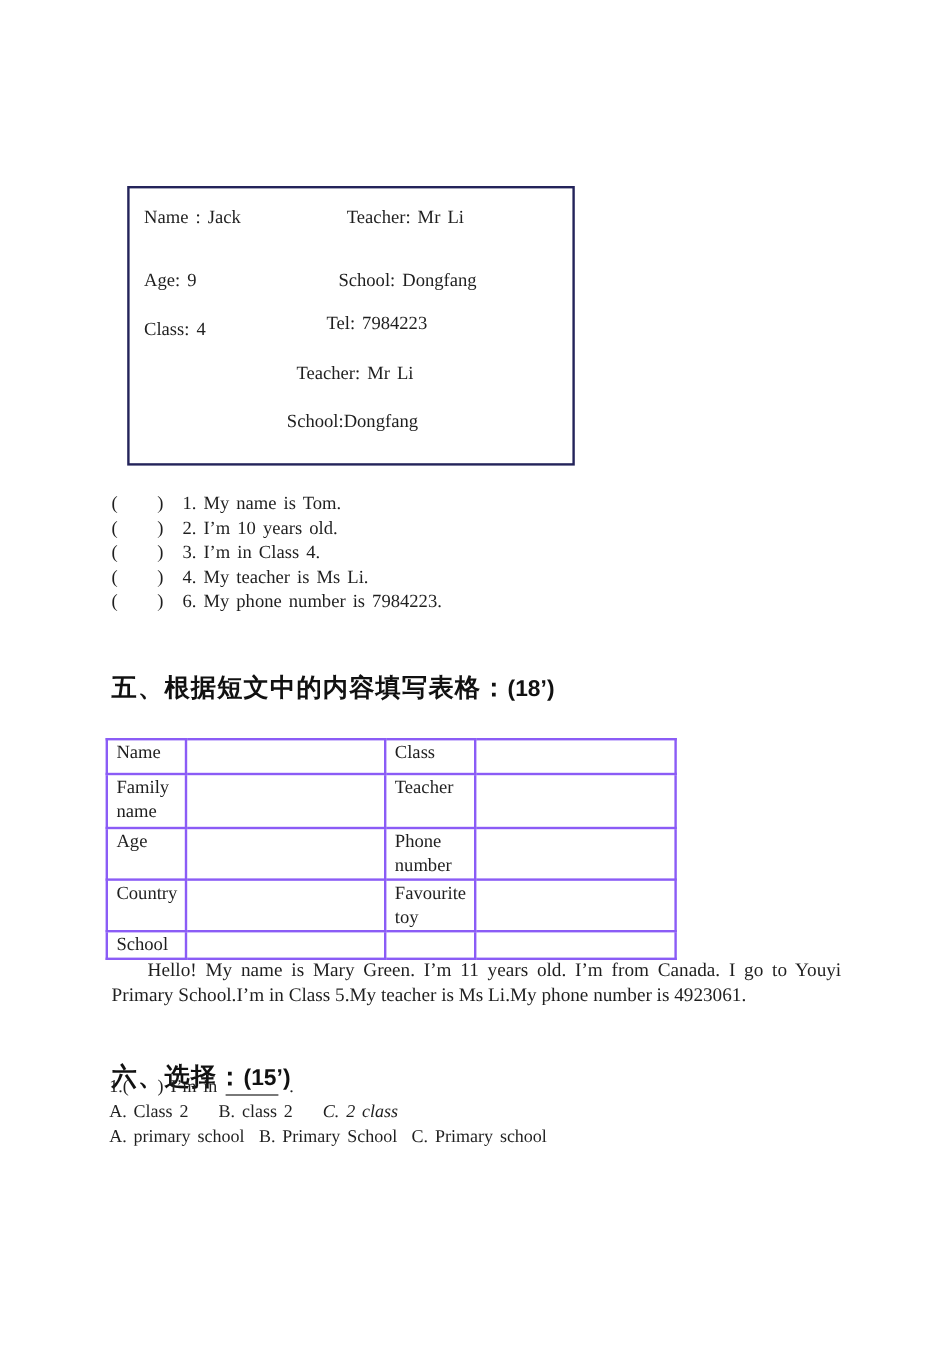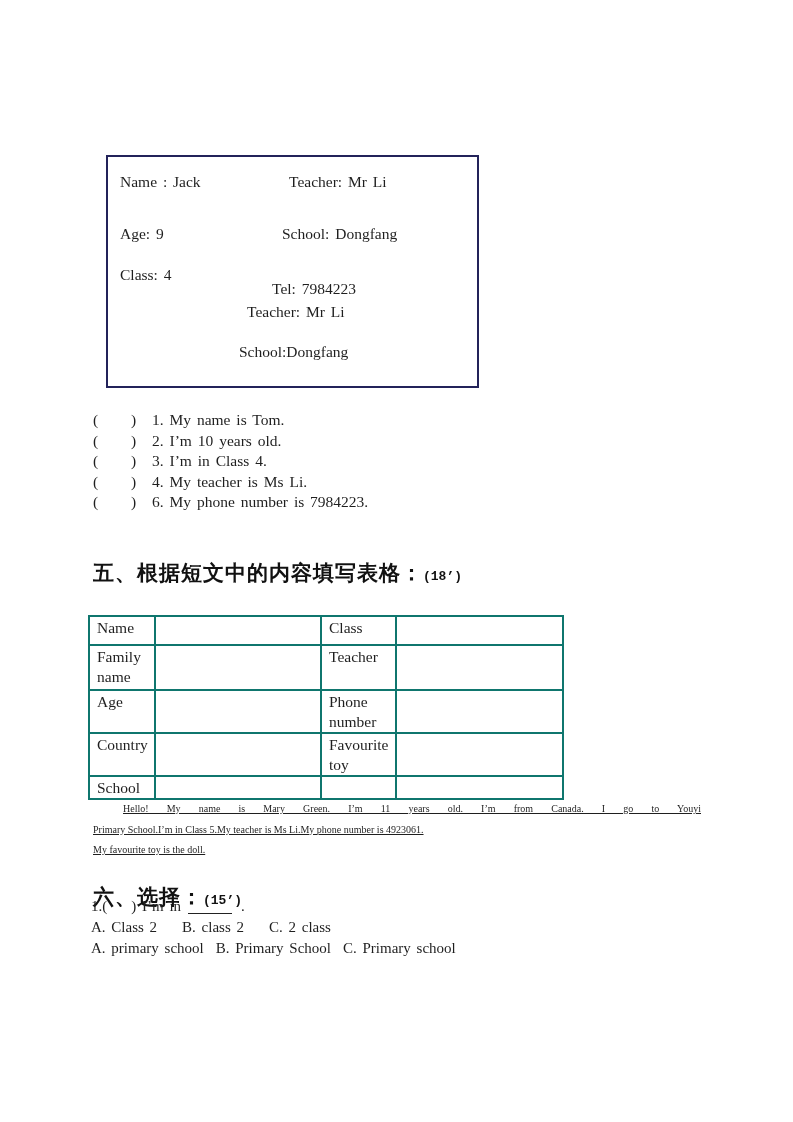--- a/index.html
+++ b/index.html
@@ -30,64 +30,64 @@
   .stmt-row .pc{display:inline-block;width:21px;}
 
   
   .sec-hdr{
     left:93px;
     font-family:"DejaVu Sans","Liberation Sans",sans-serif;
     font-weight:700;font-size:21px;line-height:28px;
     letter-spacing:1px;color:#111;white-space:nowrap;
   }
   .sec-hdr .score{
-    font-family:Liberation Mono, monospace;
-    font-weight:700;font-size:13px;letter-spacing:0;
+    font-family:Liberation Sans, sans-serif;
+    font-weight:700;font-size:19px;letter-spacing:0;
   }
 
   
   .fill-table{left:88px;top:615px;border-collapse:collapse;table-layout:fixed;}
   .fill-table td{
-    border:2px solid #0f766e;
+    border:2px solid #8b5cf6;
     vertical-align:top;
     padding:1px 4px 0 7px;
     font-size:15.5px;line-height:20px;
     white-space:pre-line;
     overflow:hidden;
   }
 
   
-  .passage{left:93px;top:799px;width:608px;font-size:10px;line-height:20.6px;text-decoration:underline;}
+  .passage{left:93px;top:799px;width:608px;font-size:16px;line-height:20.6px;}
   .passage .l1{padding-left:30px;text-align:justify;text-align-last:justify;}
 
   
   .choice{left:91px;top:896px;width:560px;font-size:15px;line-height:20.8px;word-spacing:2px;}
   .paren-gap{display:inline-block;width:24px;}
   .blank{
     display:inline-block;width:44px;height:15px;
     border-bottom:1.4px solid #222;
     vertical-align:-3px;
     margin-left:7px;
   }
   .tail{margin-left:9px;}
   .opts1 .opt{margin-right:25px;}
-  .opts1 .opt:last-child{margin-right:0;}
+  .opts1 .opt:last-child{margin-right:0;font-style:italic;}
   .opts2 .opt{margin-right:12px;}
   .opts2 .opt:last-child{margin-right:16px;}
 </style>
 </head>
 <body>
 
 <div class="abs info-box">
   <span style="left:12px;top:16px">Name : Jack</span>
   <span style="left:181px;top:16px">Teacher: Mr Li</span>
   <span style="left:12px;top:68px">Age: 9</span>
   <span style="left:174px;top:68px">School: Dongfang</span>
   <span style="left:12px;top:109px">Class: 4</span>
-  <span style="left:164px;top:123px">Tel: 7984223</span>
+  <span style="left:164px;top:104px">Tel: 7984223</span>
   <span style="left:139px;top:146px">Teacher: Mr Li</span>
   <span style="left:131px;top:186px">School:Dongfang</span>
   <span style="left:164px;top:231px;height:6px;overflow:hidden;display:inline-block;"></span>
 </div>
 
 <div class="abs stmts">
   <div class="stmt-row">
     <span class="po">(</span><span class="pc">)</span><span>1. My name is Tom.</span>
   </div>
   <div class="stmt-row">
@@ -148,21 +148,20 @@
     <td></td>
     <td></td>
     <td></td>
   </tr>
 </tbody>
   </table>
 
 <div class="abs passage">
   <div class="l1">Hello! My name is Mary Green. I’m 11 years old. I’m from Canada. I go to Youyi</div>
   <div class="l2">Primary School.I’m in Class 5.My teacher is Ms Li.My phone number is 4923061.</div>
-  <div class="l3">My favourite toy is the doll.</div>
 </div>
 
 <div class="abs sec-hdr" style="top:883px">
   <span>六、选择：</span><span class="score">(15’)</span>
 </div>
 
 <div class="abs choice">
   <div>
     <span>1.(</span><span class="paren-gap"></span><span>) I’m in</span><span class="blank"></span><span class="tail">.</span>
   </div>

